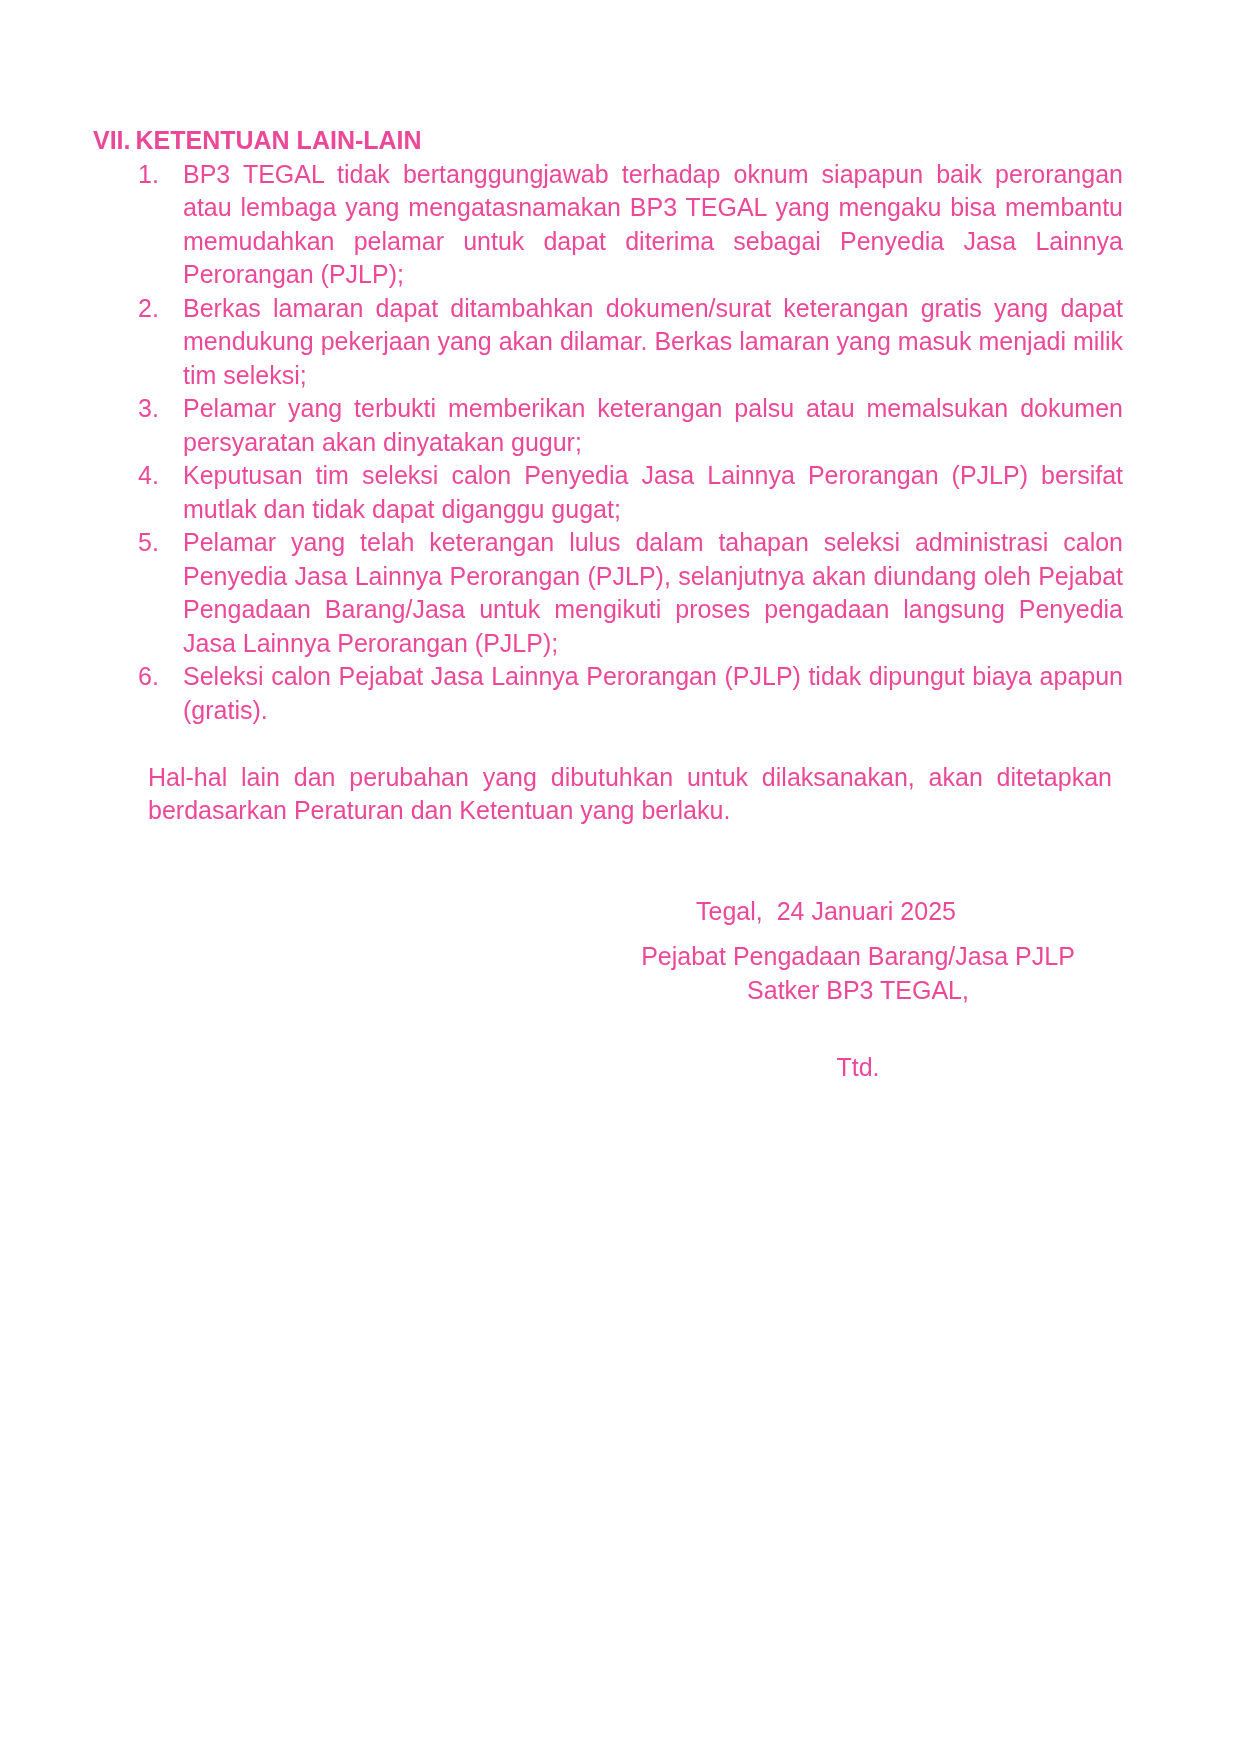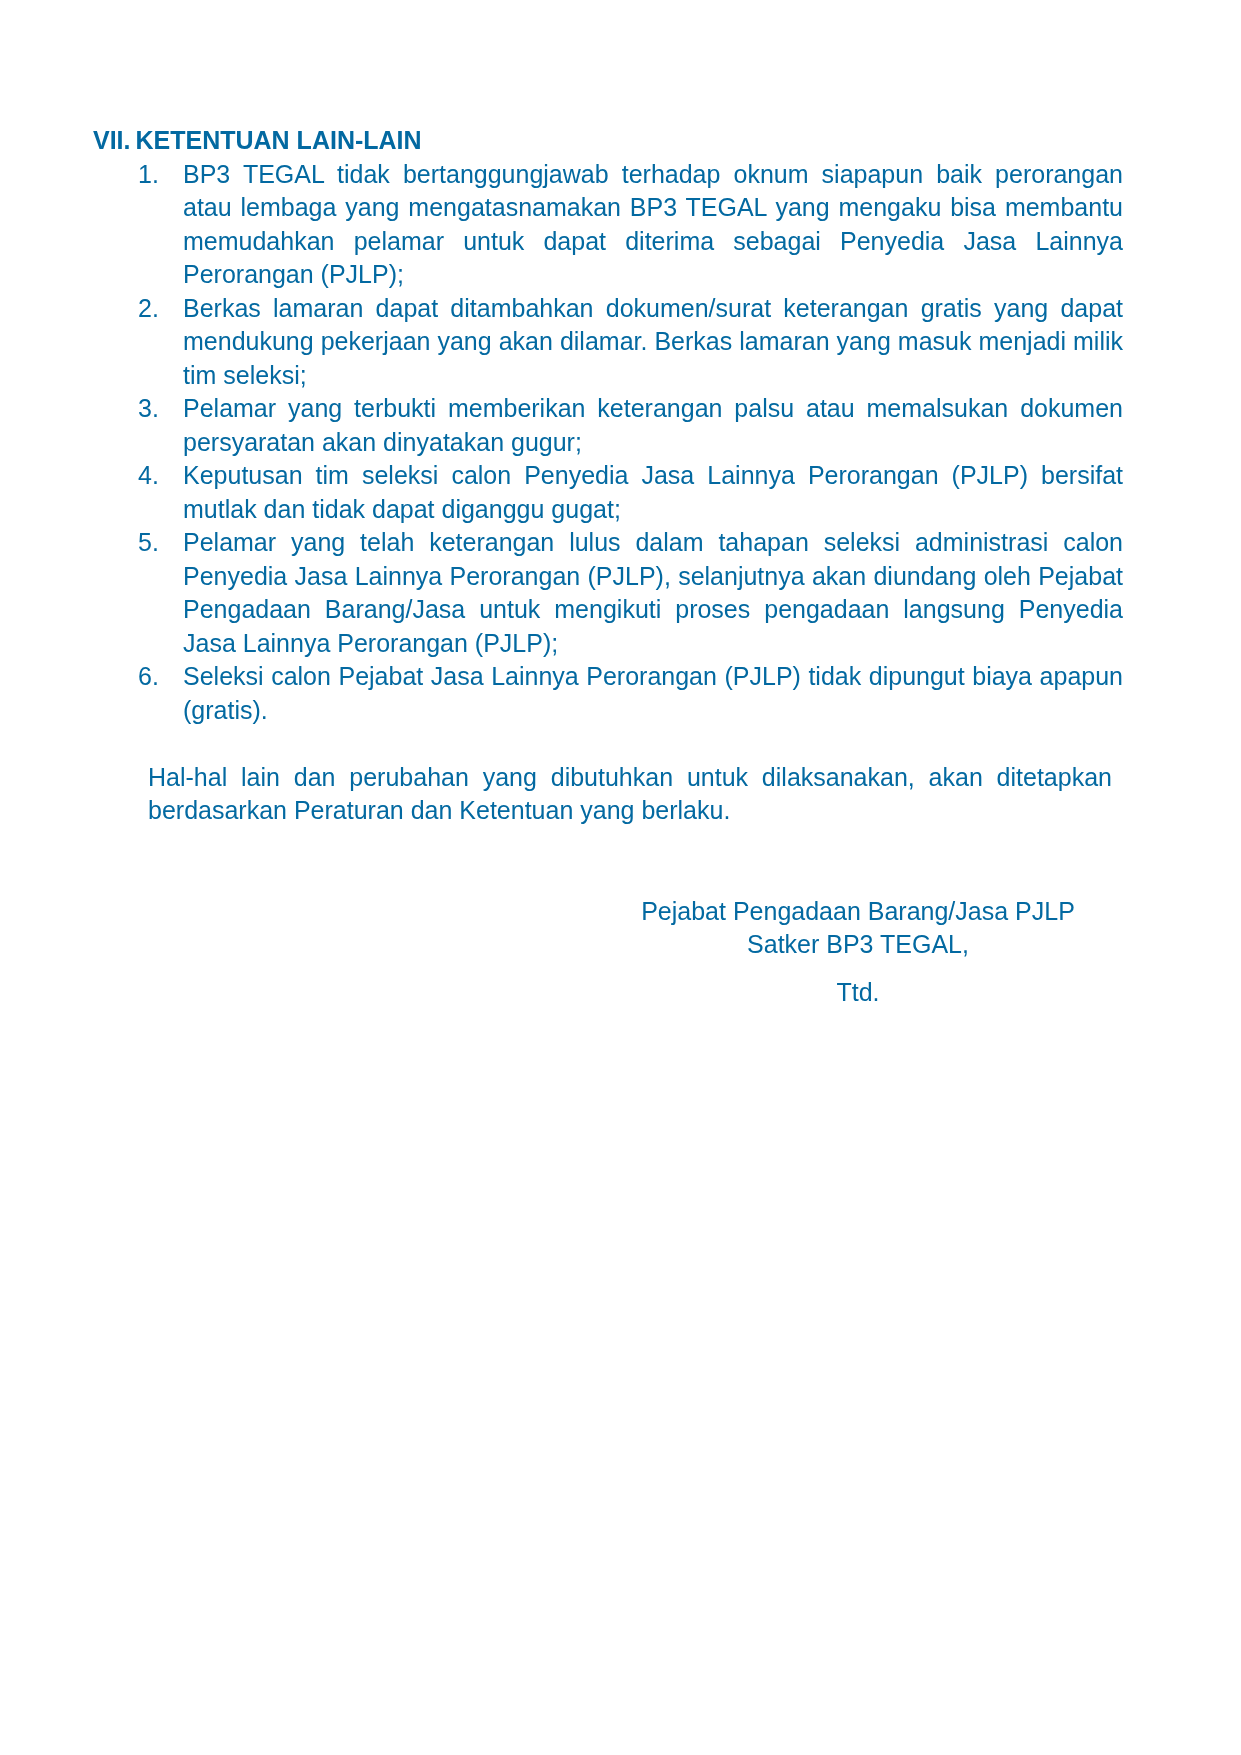--- a/index.html
+++ b/index.html
@@ -5,21 +5,21 @@
   html, body {
     margin: 0;
     padding: 0;
     background: #ffffff;
   }
   .page {
     position: relative;
     width: 1241px;
     height: 1755px;
     background: #ffffff;
-    color: #0369a1;
+    color: #ec4899;
     font-family: "Liberation Sans", sans-serif;
     font-size: 25px;
     line-height: 33.5px;
     overflow: hidden;
     box-sizing: border-box;
     padding: 124px 118px 0 93px;
   }
   .heading {
     font-weight: bold;
     white-space: nowrap;
@@ -57,21 +57,21 @@
     width: 530px;
     text-align: center;
   }
   .sig-date {
     position: relative;
     left: -32px;
     white-space: pre-wrap;
     margin-bottom: 12px;
   }
   .sig-ttd {
-    margin-top: 14px;
+    margin-top: 44px;
   }
 </style>
 </head>
 <body>
 
 <div class="page">
 
   <div class="section">
     <div class="heading">
       <span class="h-num">VII.</span><span class="h-title">KETENTUAN LAIN-LAIN</span>
@@ -104,18 +104,19 @@
     </ol>
   </div>
 
   <div class="section-gap"></div>
 
   <div class="section">
     <p class="closing-para">Hal-hal lain dan perubahan yang dibutuhkan untuk dilaksanakan, akan ditetapkan berdasarkan Peraturan dan Ketentuan yang berlaku.</p>
   </div>
 
   <div class="signature">
+    <div class="sig-date">Tegal,  24 Januari 2025</div>
     <div class="sig-role">Pejabat Pengadaan Barang/Jasa PJLP</div>
     <div class="sig-unit">Satker BP3 TEGAL,</div>
     <div class="sig-ttd">Ttd.</div>
   </div>
 
 </div>
 
 </body></html>

